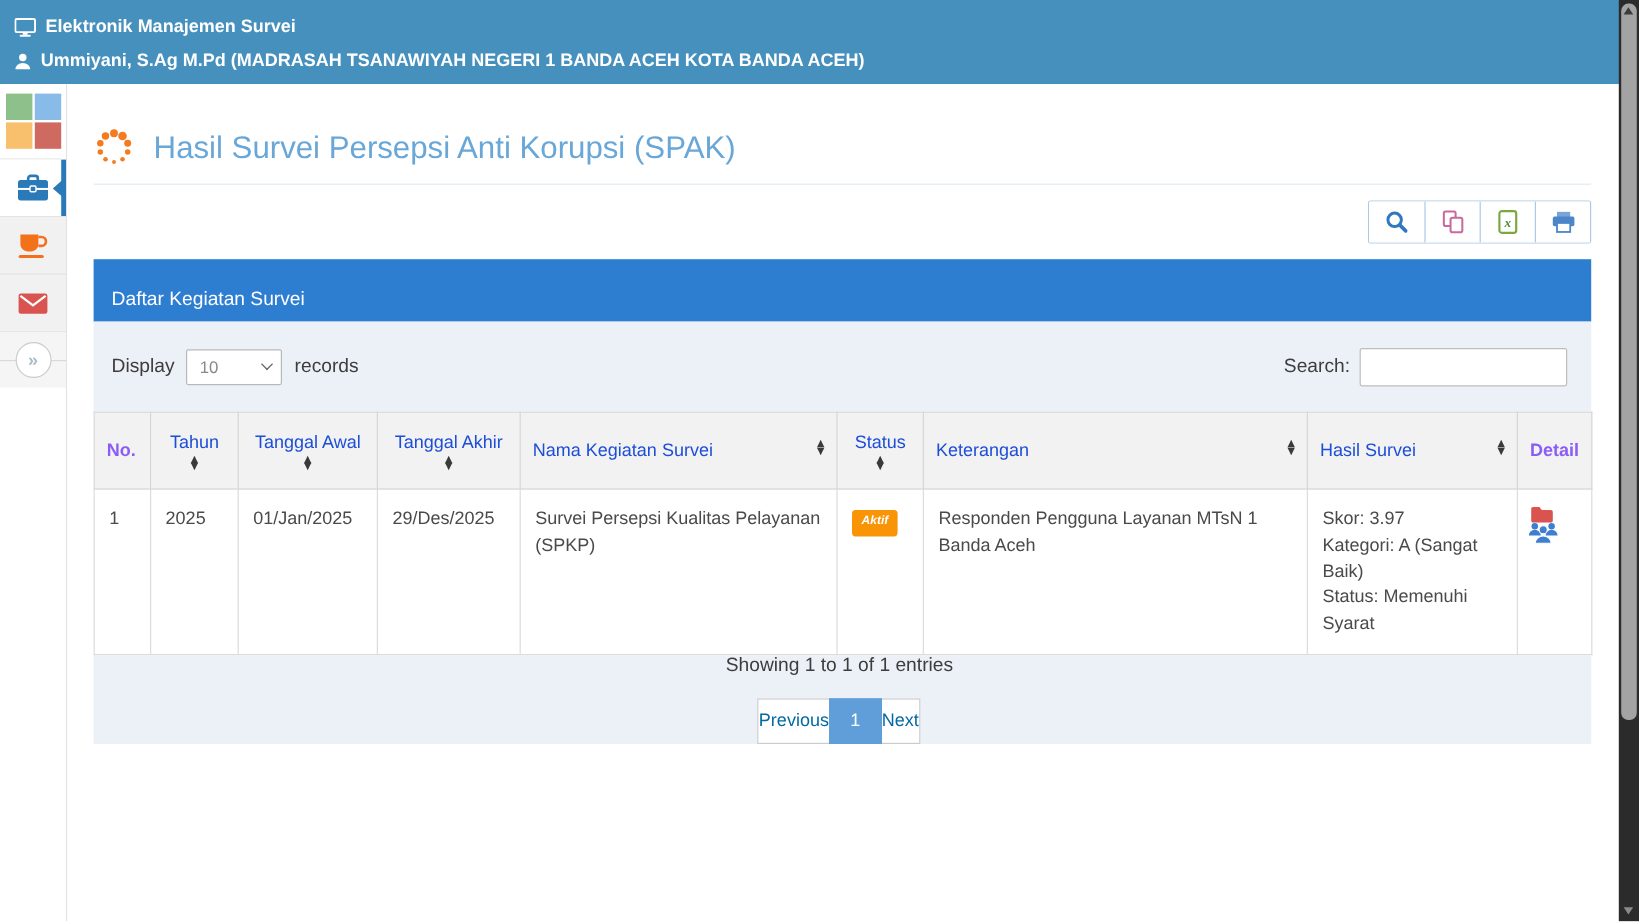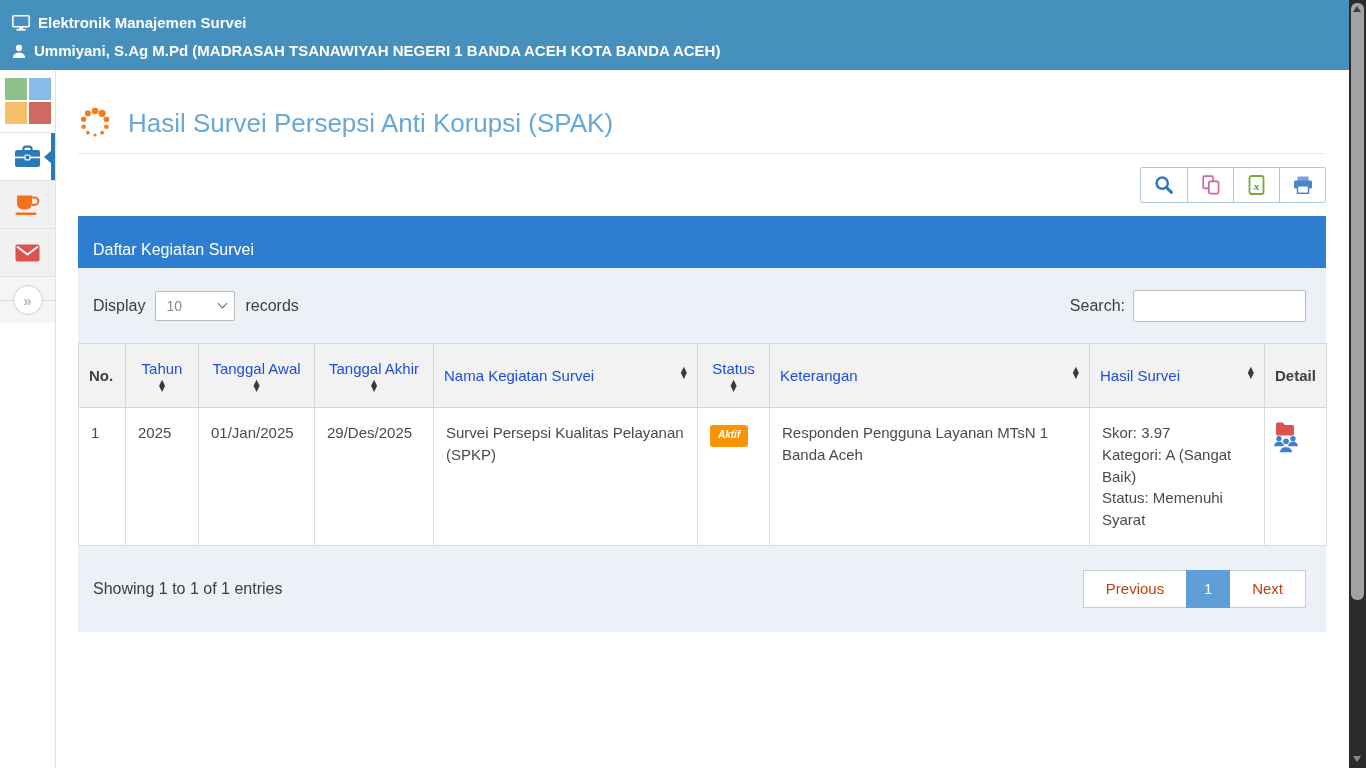--- a/index.html
+++ b/index.html
@@ -45,36 +45,36 @@
   .panel-heading { height:52px; line-height:43px; background:#2d7dd1; color:#fff; font-size:16px; padding:12px 15px; }
   .panel-controls { height:75px; background:#ecf1f8; display:flex; align-items:center; justify-content:space-between; padding:0 20px 0 15px; }
   .ctrl-left { display:flex; align-items:center; gap:10px; font-size:16px; color:#3d3d3d; }
   .select-box { width:80px; height:30px; background:#fff; border:1px solid #b9b9b9; border-radius:2px; display:flex; align-items:center; justify-content:space-between; padding:0 8px 0 10px; color:#8a8a8a; font-size:14px; cursor:pointer; }
   .select-caret { width:7px; height:7px; border-right:1.6px solid #666; border-bottom:1.6px solid #666; transform:rotate(45deg); margin-top:-4px; }
   .ctrl-right { display:flex; align-items:center; gap:8px; font-size:16px; color:#3d3d3d; }
   .search-input { width:173px; height:32px; border:1px solid #bdbdbd; border-radius:2px; padding:0 8px; font-size:15px; font-family:inherit; }
 
   table { width:100%; border-collapse:collapse; table-layout:fixed; background:#fff; font-size:15px; color:#4a4a4a; }
   th { background:#f2f2f2; border:1px solid #d6d6d6; font-weight:normal; color:#1d4ed8; padding:6px 10px; height:64px; vertical-align:middle; text-align:left; cursor:pointer; }
-  th.plain { cursor:default; color:#404040; font-weight:bold; }
+  th.plain { cursor:default; color:#8b5cf6; font-weight:bold; }
   .th-flex { display:flex; align-items:flex-start; justify-content:space-between; gap:4px; }
   .th-stack { display:flex; flex-direction:column; align-items:center; gap:3px; text-align:center; }
   .sort { display:flex; flex-direction:column; align-items:center; font-size:8px; line-height:6px; color:#3a3a3a; font-family:"DejaVu Sans",sans-serif; }
   .sort::before { content:"▲"; display:block; }
   .sort::after { content:"▼"; display:block; }
   td { border:1px solid #dcdcdc; vertical-align:top; padding:14px 12px; height:129px; line-height:1.45; }
   td.detail-cell { padding:12px 8px 12px 10px; }
   .badge { display:inline-block; background:#f89406; color:#fff; font-size:10px; font-style:italic; font-weight:bold; padding:3px 8px 4px; border-radius:3px; }
   .detail-icons { display:flex; flex-direction:column; align-items:flex-start; }
   .detail-icons .users { margin-top:-3px; margin-left:-2px; cursor:pointer; }
   .detail-icons .folder { cursor:pointer; }
 
-  .panel-footer { height:86px; background:#ecf1f8; display:flex; align-items:center; justify-content:space-between; padding:0 20px 0 15px; font-size:16px; color:#3d3d3d; }
+  .panel-footer { height:74px; background:#ecf1f8; display:flex; align-items:center; justify-content:space-between; padding:0 20px 0 15px; font-size:16px; color:#3d3d3d;flex-direction:column; }
   .pagination { display:flex; }
-  .page-btn { height:38px; display:flex; align-items:center; justify-content:center; background:#fff; border:1px solid #ccc; color:#c2410c; font-size:15px; padding:0 22px; margin-left:-1px; cursor:pointer; }
+  .page-btn { height:38px; display:flex; align-items:center; justify-content:center; background:#fff; border:1px solid #ccc; color:#0369a1; font-size:15px; padding:0 0; margin-left:-1px; cursor:pointer; }
   .page-btn.active { background:#5f9ed8; border-color:#5f9ed8; color:#fff; padding:0; min-width:44px; position:relative; z-index:1; }
 </style>
 </head>
 <body>
 
 <div class="stage">
 
   <div class="topbar">
     <div class="topbar-line">
       <svg width="18" height="16" viewBox="0 0 18 16">

